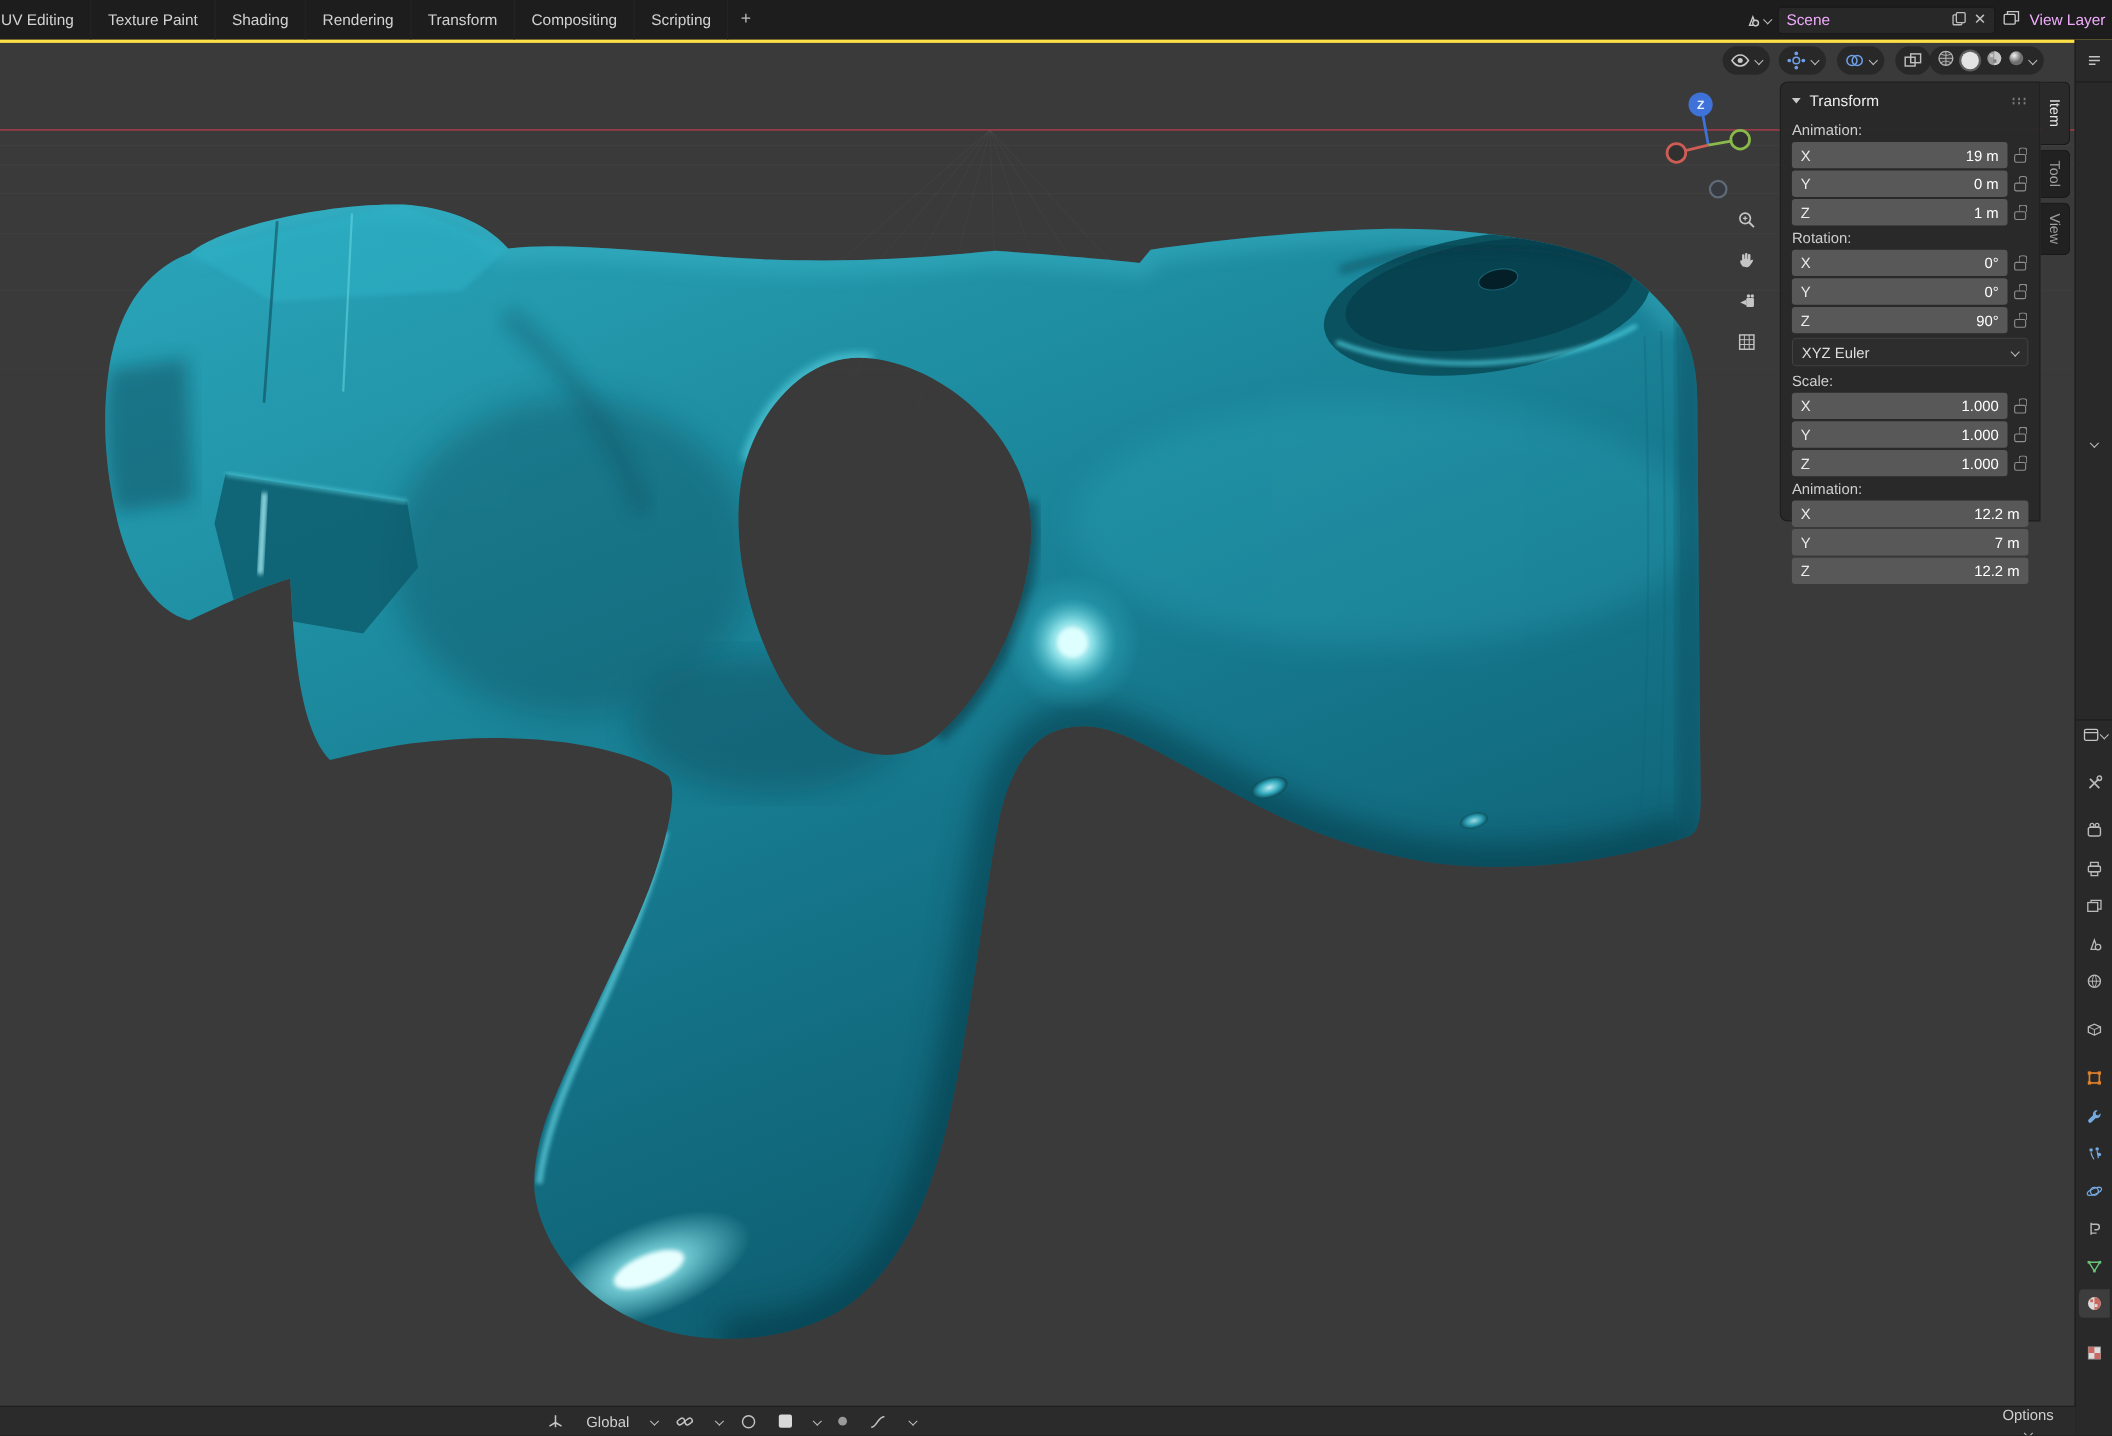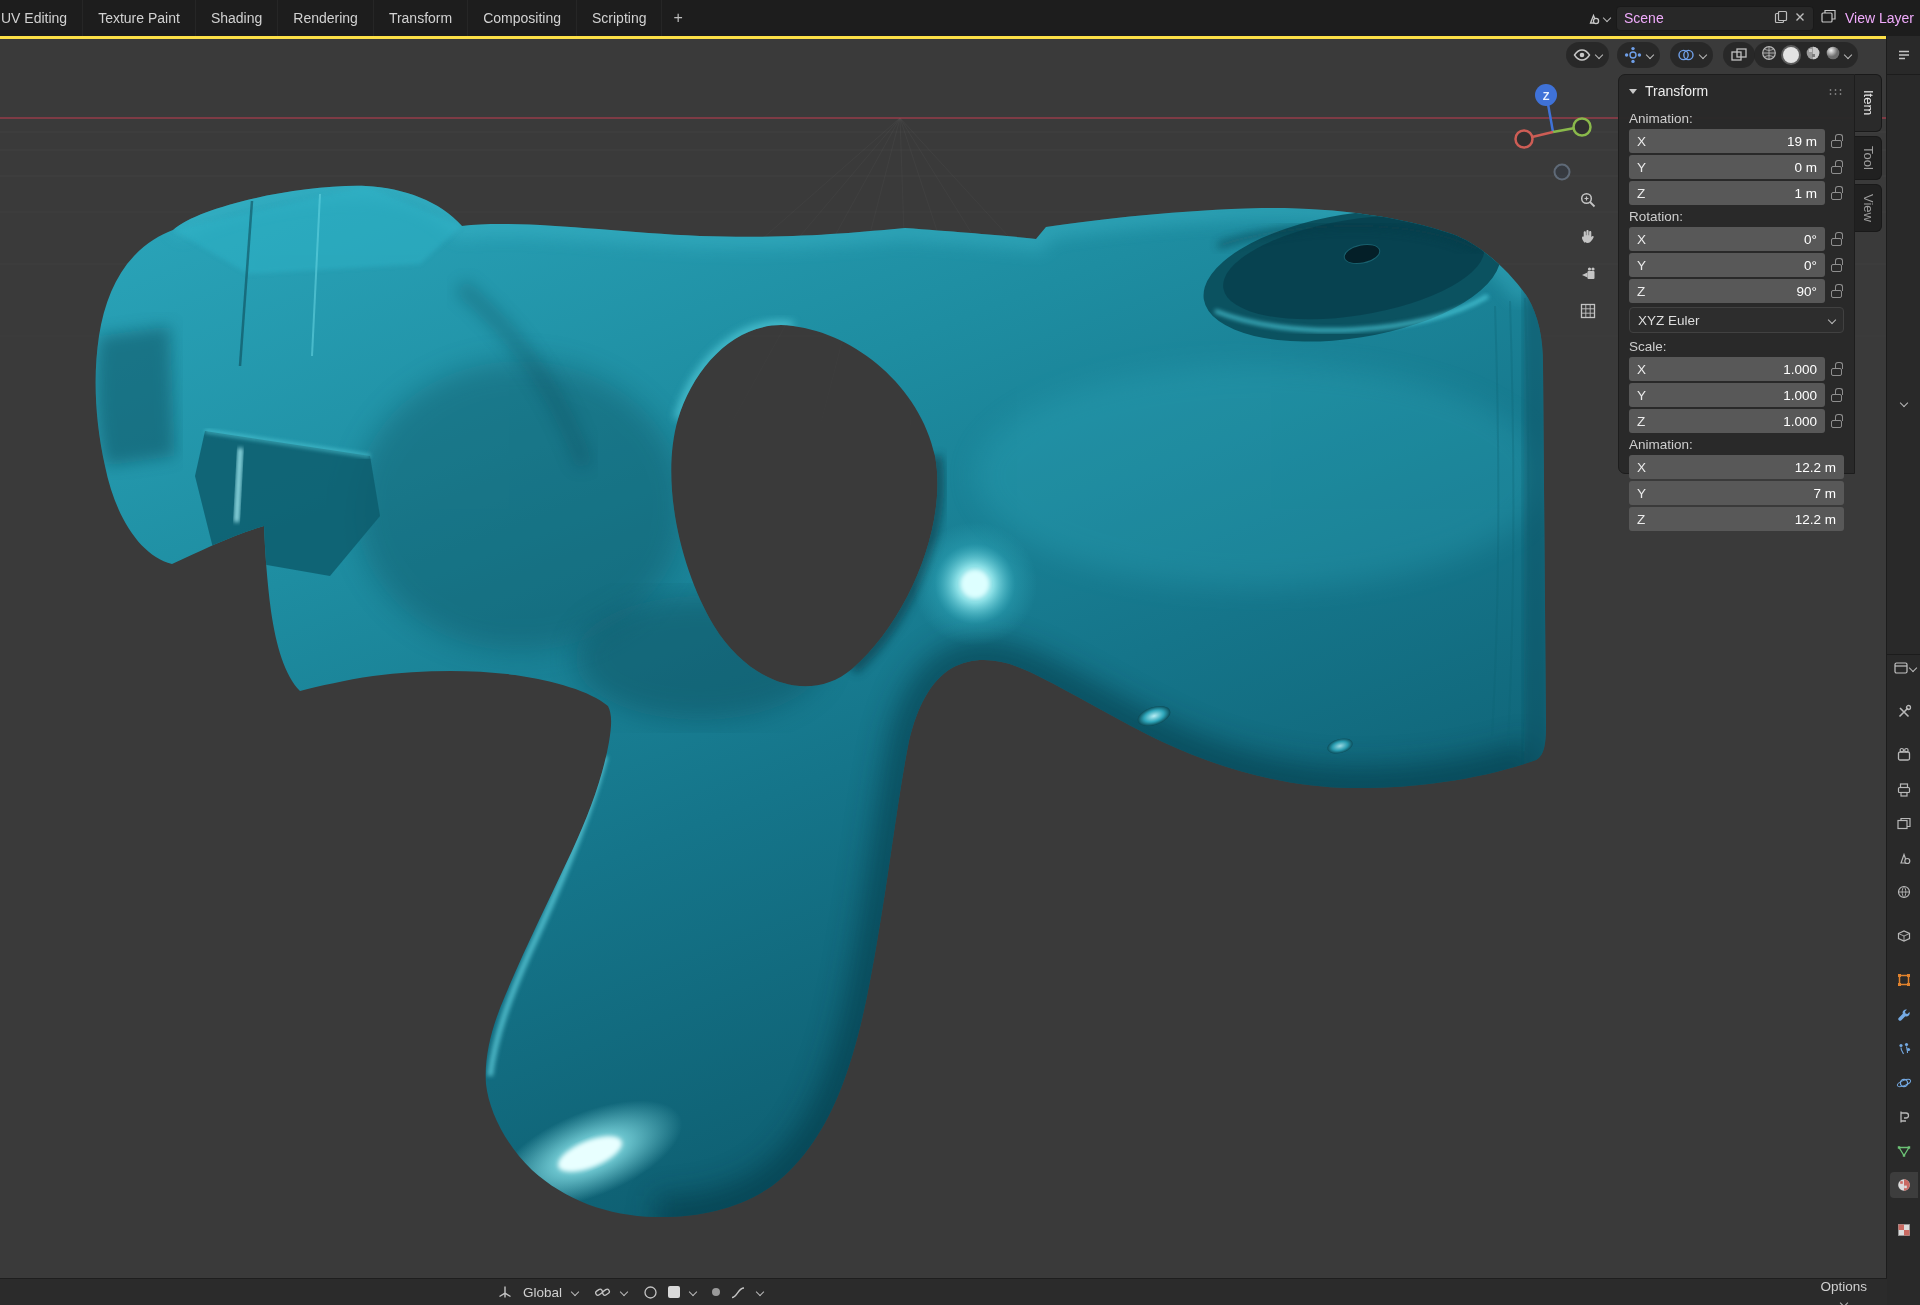--- a/index.html
+++ b/index.html
@@ -39,21 +39,21 @@
   
   .stab{position:absolute;left:1855px;width:27px;writing-mode:vertical-rl;display:flex;align-items:center;justify-content:center;font-size:13px;color:#9e9e9e;background:#212121;border:1px solid #191919;border-left:none;border-radius:0 6px 6px 0;box-sizing:border-box;}
   .stab.active{background:#2a2a2a;color:#e8e8e8;}
   
   .rstrip{position:absolute;right:0;top:36px;bottom:0;width:33px;background:#292929;border-left:1px solid #1c1c1c;}
   .rsep{position:absolute;left:0;right:0;height:1px;background:#1c1c1c;}
   .pbtn{position:absolute;left:3px;width:28px;height:26px;display:flex;align-items:center;justify-content:center;border-radius:4px 0 0 4px;}
   .pbtn.active{background:#3d3d3d;}
   
   .vfooter{position:absolute;left:0;right:33px;bottom:0;height:26px;background:#2b2b2b;border-top:1px solid #1e1e1e;display:flex;align-items:center;font-size:13.5px;color:#d0d0d0;}
-  .fgrp{display:flex;align-items:center;gap:10px;margin-right:16px;justify-content:center;}
+  .fgrp{display:flex;align-items:center;gap:20px;margin-right:16px;justify-content:center;}
   .swatch{width:12px;height:12px;background:#d9d9d9;border-radius:2px;display:inline-block;}
   .dotg{width:8px;height:8px;border-radius:50%;background:#9a9a9a;display:inline-block;}
   .opt-right{margin-left:auto;margin-right:20px;display:flex;align-items:center;gap:6px;flex-direction:column;}
   
   .toolbtn{position:absolute;width:24px;height:24px;display:flex;align-items:center;justify-content:center;border-radius:50%;}
 </style>
 </head>
 <body>
 
 <div id="root">

